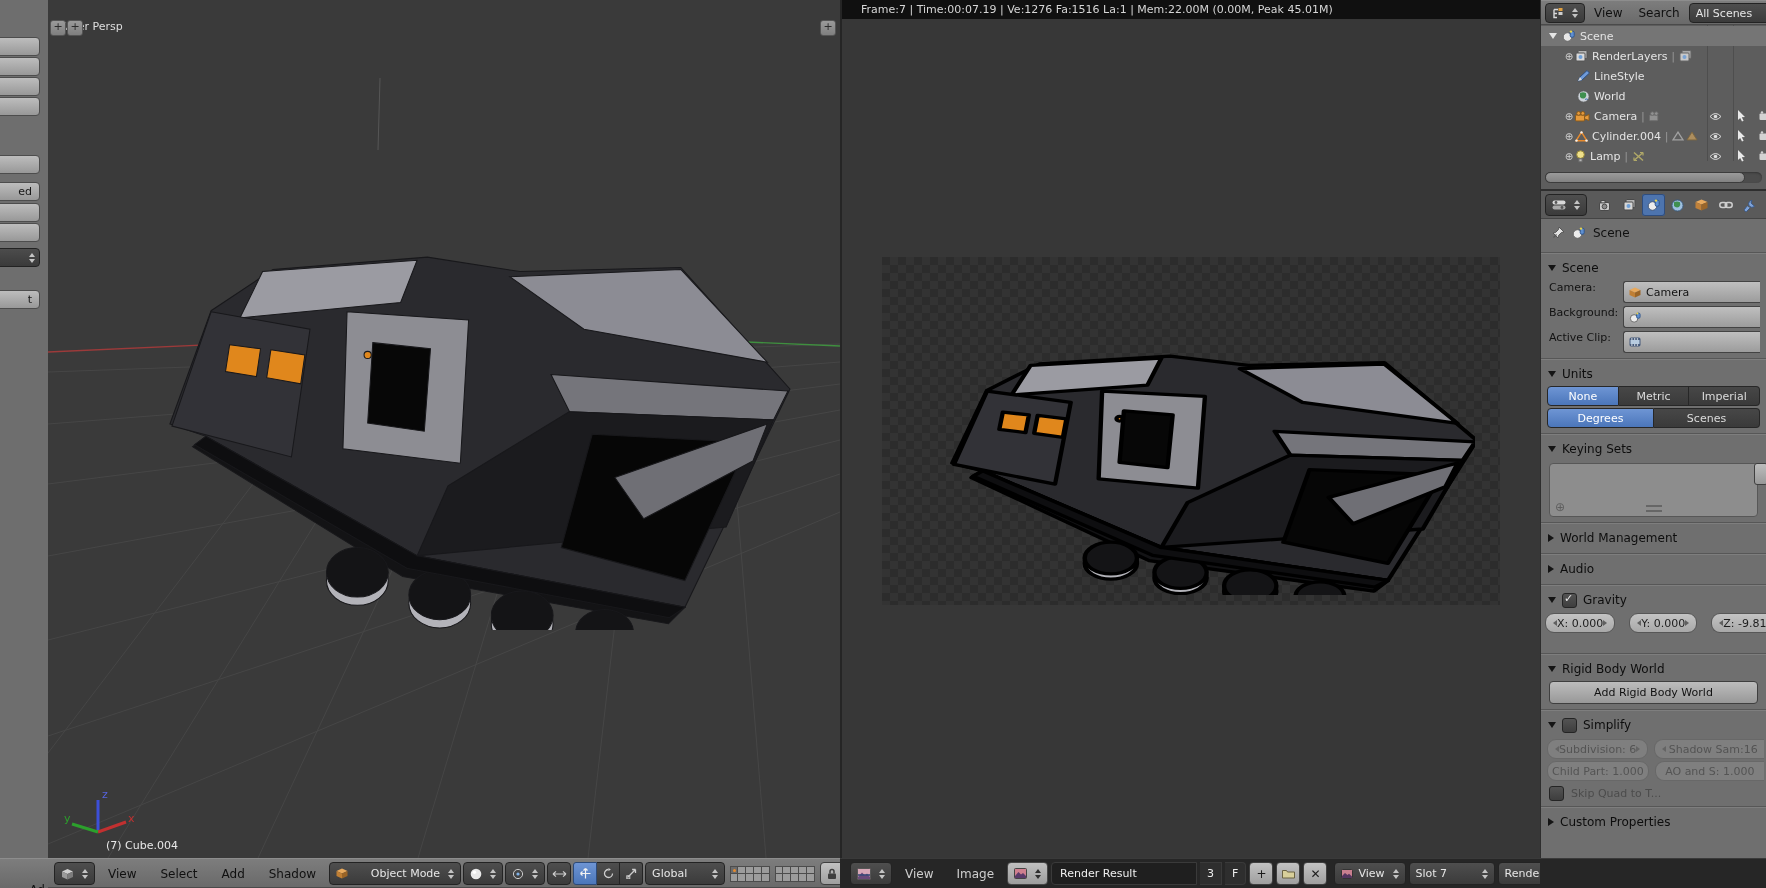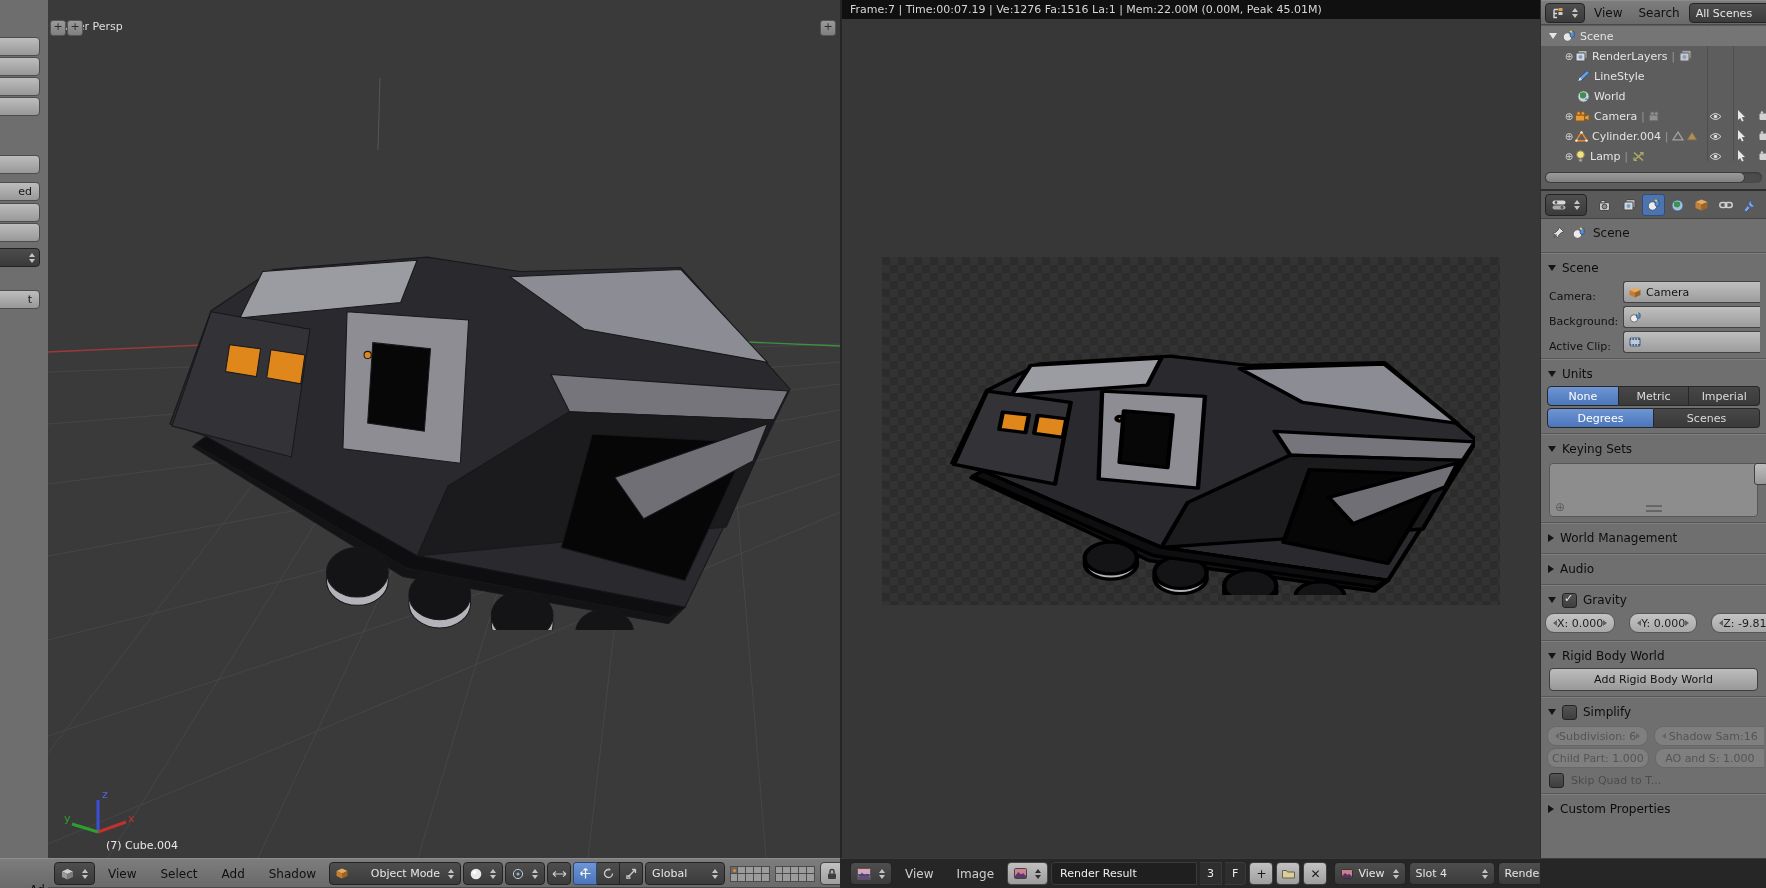--- a/index.html
+++ b/index.html
@@ -42,21 +42,21 @@
   .osep{color:#9d9d9d;margin:0 4px;font-size:10px;}
   .ocol{position:absolute;top:0;height:20px;display:flex;align-items:center;justify-content:center;width:24px;}
   
   .pdiv{height:0;border-top:1px solid #575757;box-shadow:0 1px 0 #7e7e7e;margin:5px 0;}
   .phead{display:flex;align-items:center;gap:6px;font-size:12px;color:#0d0d0d;height:20px;padding-left:7px;}
   .tri-o{width:0;height:0;border-left:4px solid transparent;border-right:4px solid transparent;border-top:6px solid #141414;}
   .tri-c{width:0;height:0;border-top:4px solid transparent;border-bottom:4px solid transparent;border-left:6px solid #141414;}
   .cb{width:13px;height:13px;border-radius:3px;background:linear-gradient(#535353,#3e3e3e);
       border:1px solid #242424;position:relative;flex:0 0 auto;}
   .cb.on::after{content:"✓";position:absolute;left:1px;top:-2px;color:#eaeaea;font-size:11px;}
-  .prow{display:flex;align-items:flex-end;margin:3px 6px 3px 8px;font-size:11px;color:#121212;}
+  .prow{display:flex;align-items:flex-start;margin:3px 6px 3px 8px;font-size:11px;color:#121212;}
   .plabel{width:74px;flex:0 0 auto;}
   .field-lt{flex:1;height:20px;display:flex;align-items:center;gap:5px;padding:0 5px;
      background:linear-gradient(#bfbfbf,#9c9c9c);border:1px solid #434343;border-radius:3px 0 0 3px;border-right:none;}
   .segrow{display:flex;margin:2px 6px;height:20px;}
   .seg{flex:1;display:flex;align-items:center;justify-content:center;font-size:11px;color:#dcdcdc;
      background:linear-gradient(#474747,#3a3a3a);border:1px solid #272727;border-left-width:0;}
   .seg:first-child{border-left-width:1px;border-radius:4px 0 0 4px;}
   .seg:last-child{border-radius:0 4px 4px 0;}
   .seg.on{background:linear-gradient(#6e95d4,#4b76ba);color:#fff;}
   .num{height:18px;display:flex;align-items:center;padding:0 4px;border-radius:9px;
@@ -292,21 +292,21 @@
       </svg>
   </span>
   <span class="sqbtn">
     
   </span>
 
 </div>
 
 <div class="a" style="left:840px;top:0;width:700px;height:858px;background:#373737;border-left:2px solid #252525;box-sizing:border-box;overflow:hidden;">
   <div class="a flexrow" style="left:0;top:0;width:700px;height:19px;background:#101010;">
-    <span style="font-size:11px;color:#d6d6d6;padding-left:8px;white-space:nowrap;">Frame:7 | Time:00:07.19 | Ve:1276 Fa:1516 La:1 | Mem:22.00M (0.00M, Peak 45.01M)</span>
+    <span style="font-size:11px;color:#d6d6d6;padding-left:19px;white-space:nowrap;">Frame:7 | Time:00:07.19 | Ve:1276 Fa:1516 La:1 | Mem:22.00M (0.00M, Peak 45.01M)</span>
   </div>
   <div class="a checker" style="left:40px;top:257px;width:618px;height:348px;">
     <svg class="a" style="left:18px;top:8px;" width="575" height="330" viewBox="0 0 660 500" preserveAspectRatio="none">
       <use href="#tank" xlink:href="#tank" stroke="#000000" stroke-width="5" stroke-linejoin="round"></use>
     </svg>
   </div>
 </div>
 
 <div class="a hdr-dark flexrow" style="left:840px;top:858px;width:926px;height:30px;gap:3px;padding-left:10px;box-sizing:border-box;overflow:hidden;">
   <span class="pill-dk">
@@ -349,21 +349,21 @@
         <rect x="0.5" y="0.5" width="11" height="9" rx="1" fill="#c97f8f" stroke="#333"></rect>
         <path d="M1,7 L4,4 L6.5,6 L8,4.8 L11,7.5 V9 H1Z" fill="#55355f"></path>
       </svg>
     <span>View</span>
     <span class="updn">
         <i class="u"></i>
         <i class="d"></i>
       </span>
   </span>
   <span class="pill-dk" style="min-width:72px;">
-    <span style="flex:1;">Slot 4</span>
+    <span style="flex:1;">Slot 7</span>
     <span class="updn">
         <i class="u"></i>
         <i class="d"></i>
       </span>
   </span>
   <span class="pill-dk" style="min-width:100px;">
     <span style="flex:1;">RenderLayer</span>
     <span class="updn">
         <i class="u"></i>
         <i class="d"></i>
@@ -713,21 +713,21 @@
         <span class="tri-c"></span>
         <span>Audio</span>
       </div>
     <div class="pdiv"></div>
 
     <div class="phead">
         <span class="tri-o"></span>
         <span class="cb on"></span>
         <span>Gravity</span>
       </div>
-    <div class="flexrow" style="margin:3px 2px 7px 4px;gap:14px;">
+    <div class="flexrow" style="margin:3px 2px 20px 4px;gap:14px;">
       <span class="num" style="flex:1;">
           <span class="arr l"></span>
           <span class="t">X: 0.000</span>
           <span class="arr r"></span>
         </span>
       <span class="num" style="flex:1;">
           <span class="arr l"></span>
           <span class="t">Y: 0.000</span>
           <span class="arr r"></span>
         </span>

